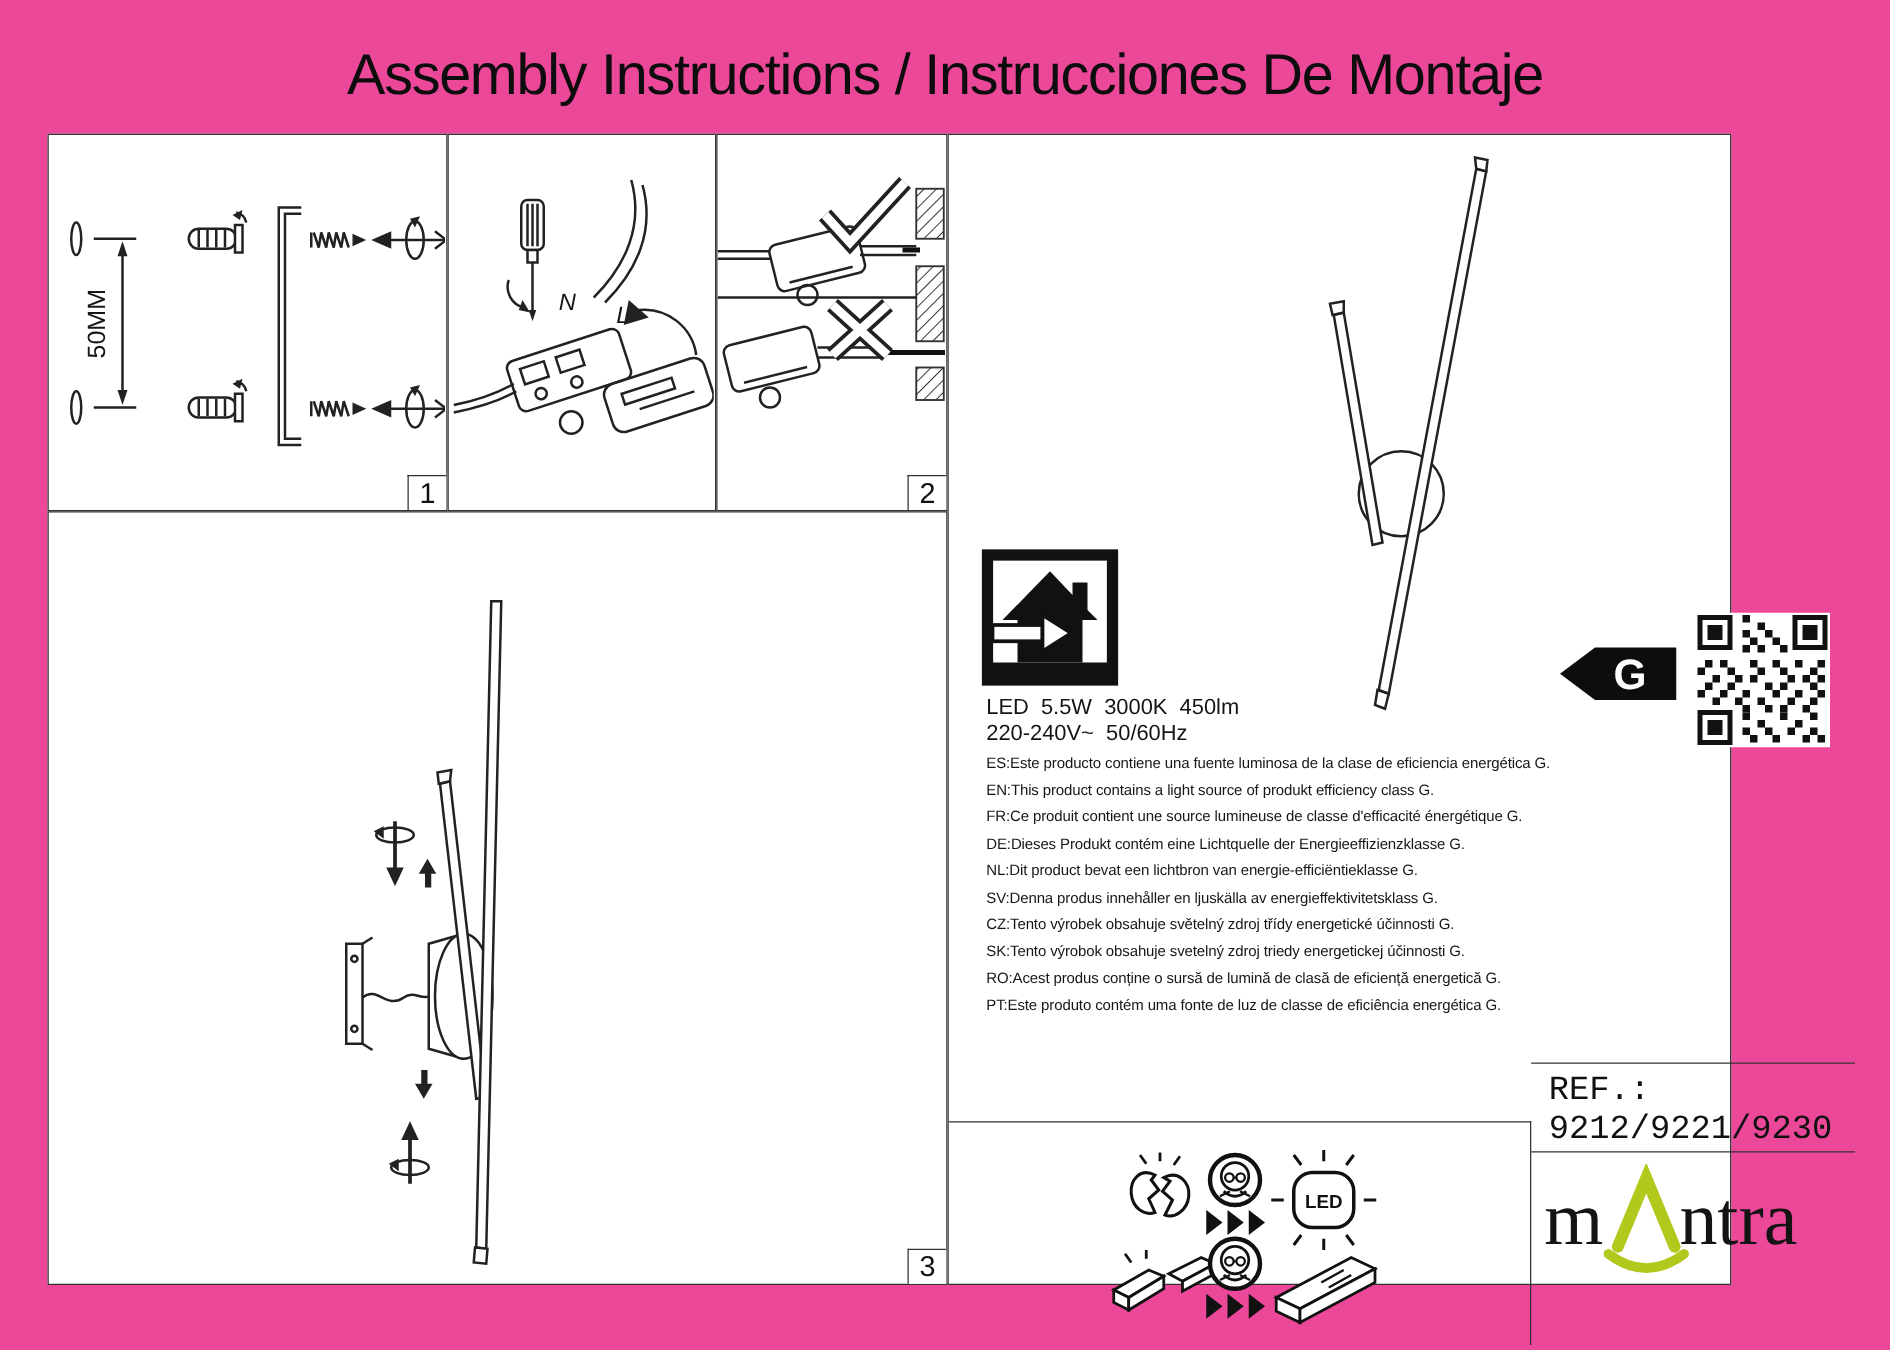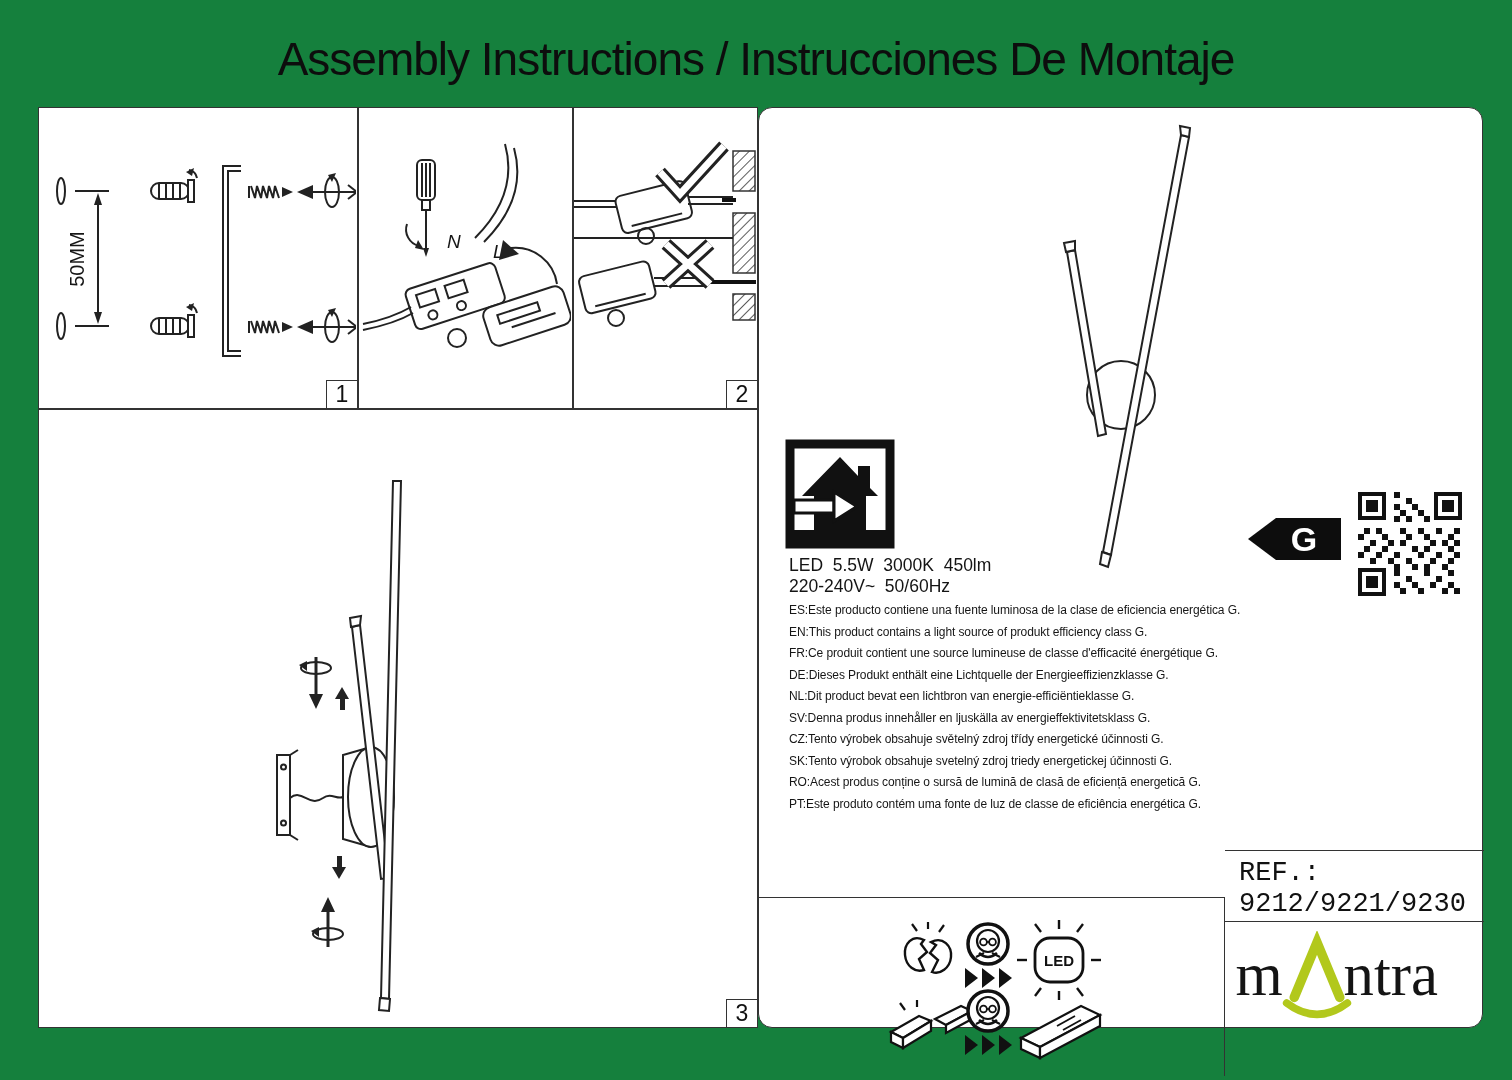--- a/index.html
+++ b/index.html
@@ -1,16 +1,16 @@
 <!DOCTYPE html>
 <html><head>
 <meta charset="utf-8">
 <style>
   html,body{margin:0;padding:0;background:#e8e8e8;}
-  .page{position:relative;width:1512px;height:1080px;background:#15803d;
+  .page{position:relative;width:1512px;height:1080px;background:#ec4899;
         font-family:"Liberation Sans",sans-serif;color:#111;overflow:hidden;}
   .title{position:absolute;top:32px;left:0;width:100%;text-align:center;
          font-size:46px;letter-spacing:-1px;color:#0d0d0d;white-space:pre;}
   .frame{position:absolute;left:38px;top:107px;width:1445px;height:921px;}
   .panel{position:absolute;border:1.5px solid #333;box-sizing:border-box;background:#fff;}
   .num{position:absolute;right:0;bottom:0;width:30px;height:27px;
        border-left:1.5px solid #333;border-top:1.5px solid #333;
        display:flex;align-items:center;justify-content:center;
        font-size:23px;color:#111;background:#fff;}
   .abs{position:absolute;}
@@ -234,21 +234,21 @@
         <g>
           <line x1="289" y1="537" x2="289" y2="497" stroke="#222" stroke-width="3"></line>
           <polygon points="289,487 282,502 296,502" fill="#222"></polygon>
           <ellipse cx="289" cy="524" rx="15" ry="6" class="ln"></ellipse>
           <polygon points="272,521 280,527 280,517" fill="#222"></polygon>
         </g>
       </svg>
       <div class="num">3</div>
     </div>
 
-    <div class="panel" style="left:720px;top:0;width:725px;height:921px;border-radius:14px;">
+    <div class="panel" style="left:720px;top:0;width:627px;height:921px;">
 
       <svg class="abs" style="left:250px;top:10px;" width="235" height="470" viewBox="0 0 235 470">
         <circle cx="112" cy="277" r="34" class="lnw"></circle>
         <g>
           <polygon points="58,134 66,132 97,316 89,318" class="lnw"></polygon>
           <polygon points="55,125 66,123 66,132 57,134" class="lnw" stroke-width="1.5"></polygon>
         </g>
         <g>
           <polygon points="172,17 180,19 102,437 94,434" class="lnw"></polygon>
           <polygon points="171,8 181,10 180,19 172,17" class="lnw" stroke-width="1.5"></polygon>
@@ -266,21 +266,21 @@
         </g>
       </svg>
 
       <div class="specline" style="top:447px;">LED  5.5W  3000K  450lm</div>
       <div class="specline" style="top:468px;">220-240V~  50/60Hz</div>
 
       <div class="langs">
         <div>ES:Este producto contiene una fuente luminosa de la clase de eficiencia energética G.</div>
         <div>EN:This product contains a light source of produkt efficiency class G.</div>
         <div>FR:Ce produit contient une source lumineuse de classe d'efficacité énergétique G.</div>
-        <div>DE:Dieses Produkt enthält eine Lichtquelle der Energieeffizienzklasse G.</div>
+        <div>DE:Dieses Produkt contém eine Lichtquelle der Energieeffizienzklasse G.</div>
         <div>NL:Dit product bevat een lichtbron van energie-efficiëntieklasse G.</div>
         <div>SV:Denna produs innehåller en ljuskälla av energieffektivitetsklass G.</div>
         <div>CZ:Tento výrobek obsahuje světelný zdroj třídy energetické účinnosti G.</div>
         <div>SK:Tento výrobok obsahuje svetelný zdroj triedy energetickej účinnosti G.</div>
         <div>RO:Acest produs conține o sursă de lumină de clasă de eficiență energetică G.</div>
         <div>PT:Este produto contém uma fonte de luz de classe de eficiência energética G.</div>
       </div>
 
       <svg class="abs" style="left:487px;top:408px;" width="97" height="46" viewBox="0 0 97 46">
         <polygon points="2,23 30,2 95,2 95,44 30,44" fill="#0d0d0d"></polygon>

